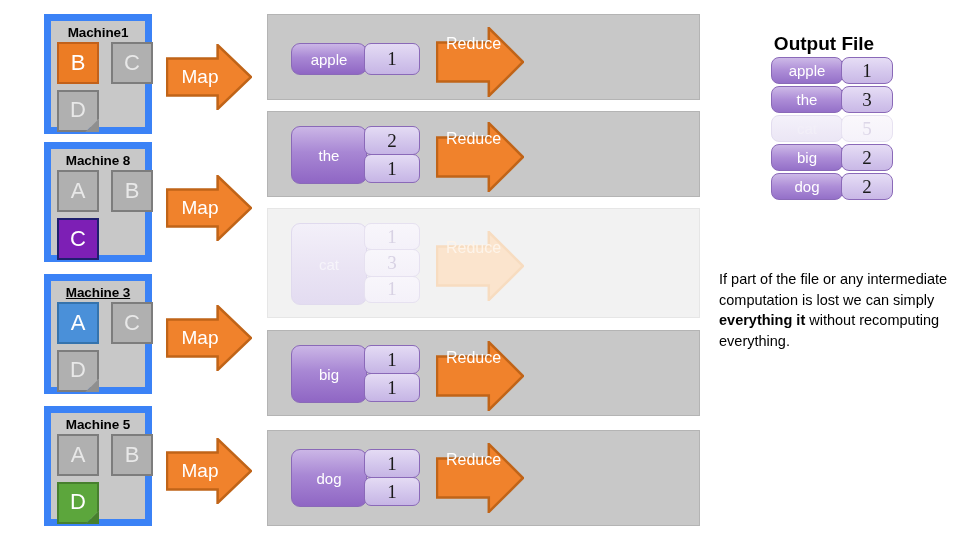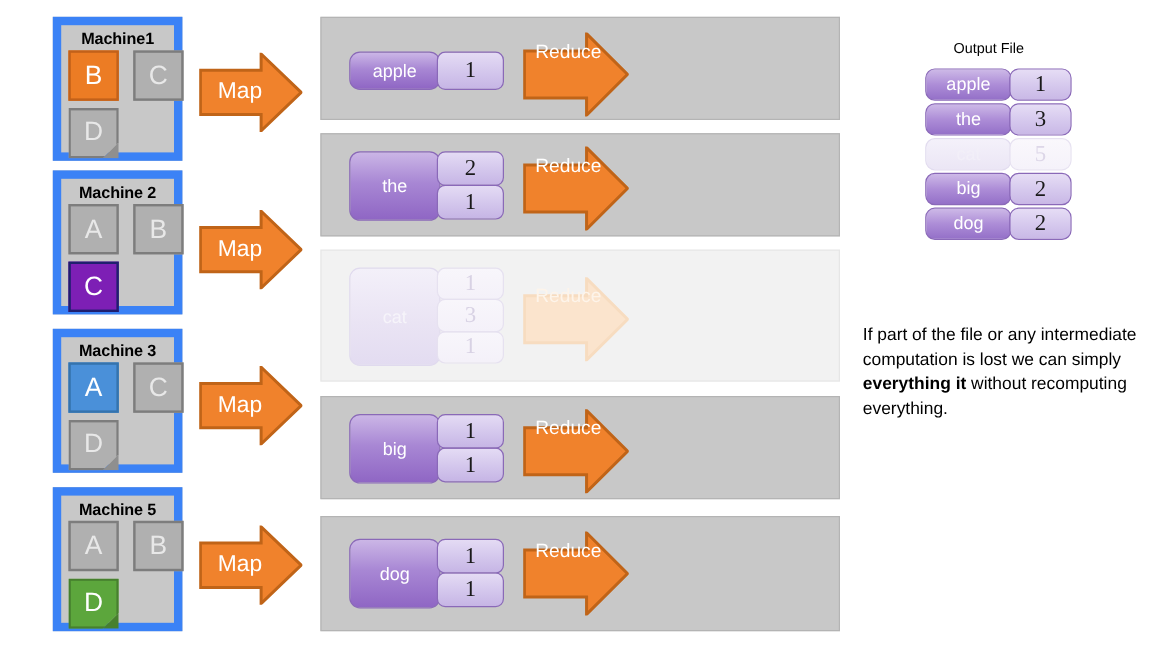--- a/index.html
+++ b/index.html
@@ -197,22 +197,22 @@
   }
   .faded .reduce-text { color: #fdf4ea; }
 
   
   .output-title {
     position: absolute;
     left: 718px;
     top: 33px;
     width: 212px;
     text-align: center;
-    font-size: 12px;
-    font-weight: normal;
+    font-size: 19px;
+    font-weight: bold;
     color: #000000;
   }
   .output-table {
     position: absolute;
     left: 771px;
     top: 57px;
   }
   .out-row {
     display: flex;
     align-items: stretch;
@@ -279,28 +279,28 @@
         <div class="tile pos-a orange"><span>B</span></div>
         <div class="tile pos-b"><span>C</span></div>
         <div class="tile pos-c doc">
           <div class="doc-body"></div>
           <div class="doc-fold"></div>
           <div class="doc-letter">D</div>
         </div>
       </div>
     </div>
     <div class="machine-box" style="top: 142px; height: 120px;">
-      <div class="machine-label">Machine 2</div>
+      <div class="machine-label">Machine 8</div>
       <div class="tile-grid">
         <div class="tile pos-a"><span>A</span></div>
         <div class="tile pos-b"><span>B</span></div>
         <div class="tile pos-c purple"><span>C</span></div>
       </div>
     </div>
-    <div class="machine-box" style="top: 274px; height: 120px;">
+    <div class="machine-box" style="top: 274px; height: 120px; text-decoration: underline;">
       <div class="machine-label">Machine 3</div>
       <div class="tile-grid">
         <div class="tile pos-a blue"><span>A</span></div>
         <div class="tile pos-b"><span>C</span></div>
         <div class="tile pos-c doc">
           <div class="doc-body"></div>
           <div class="doc-fold"></div>
           <div class="doc-letter">D</div>
         </div>
       </div>

